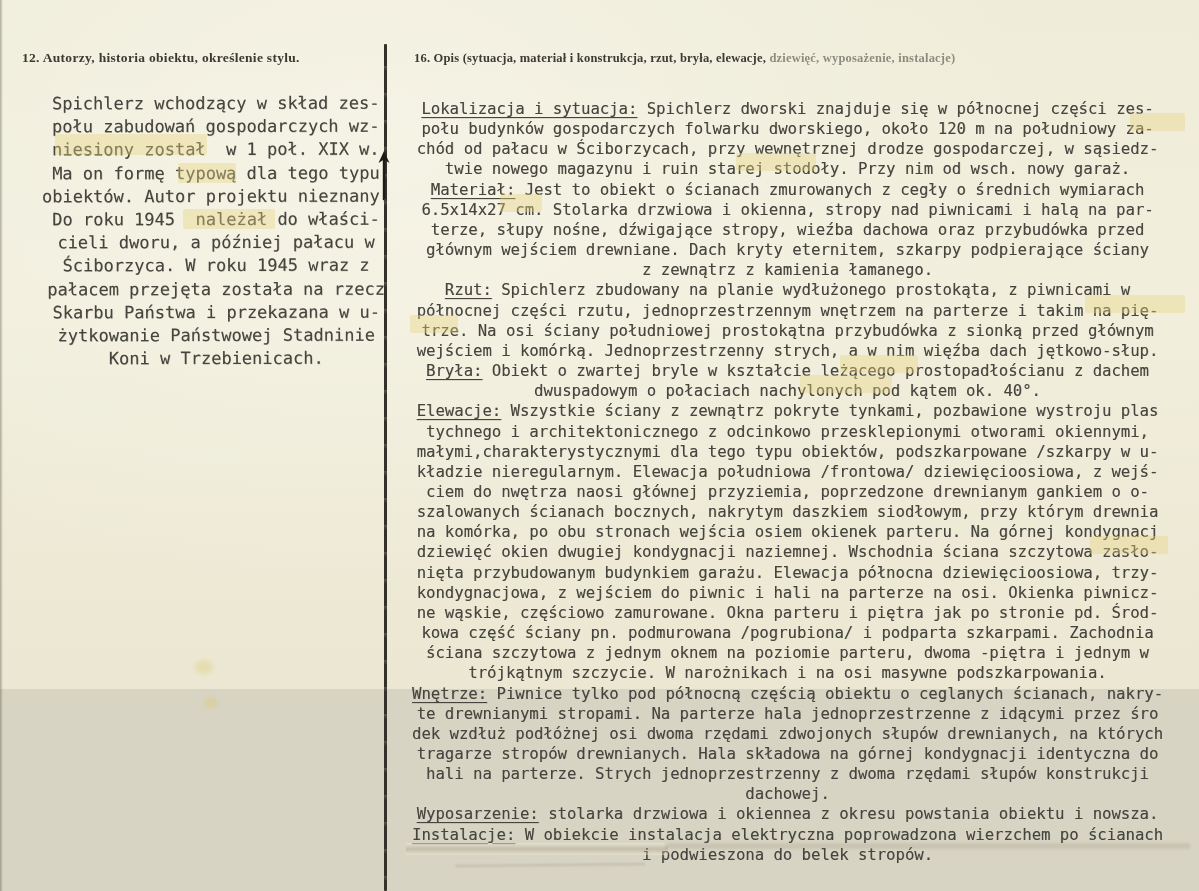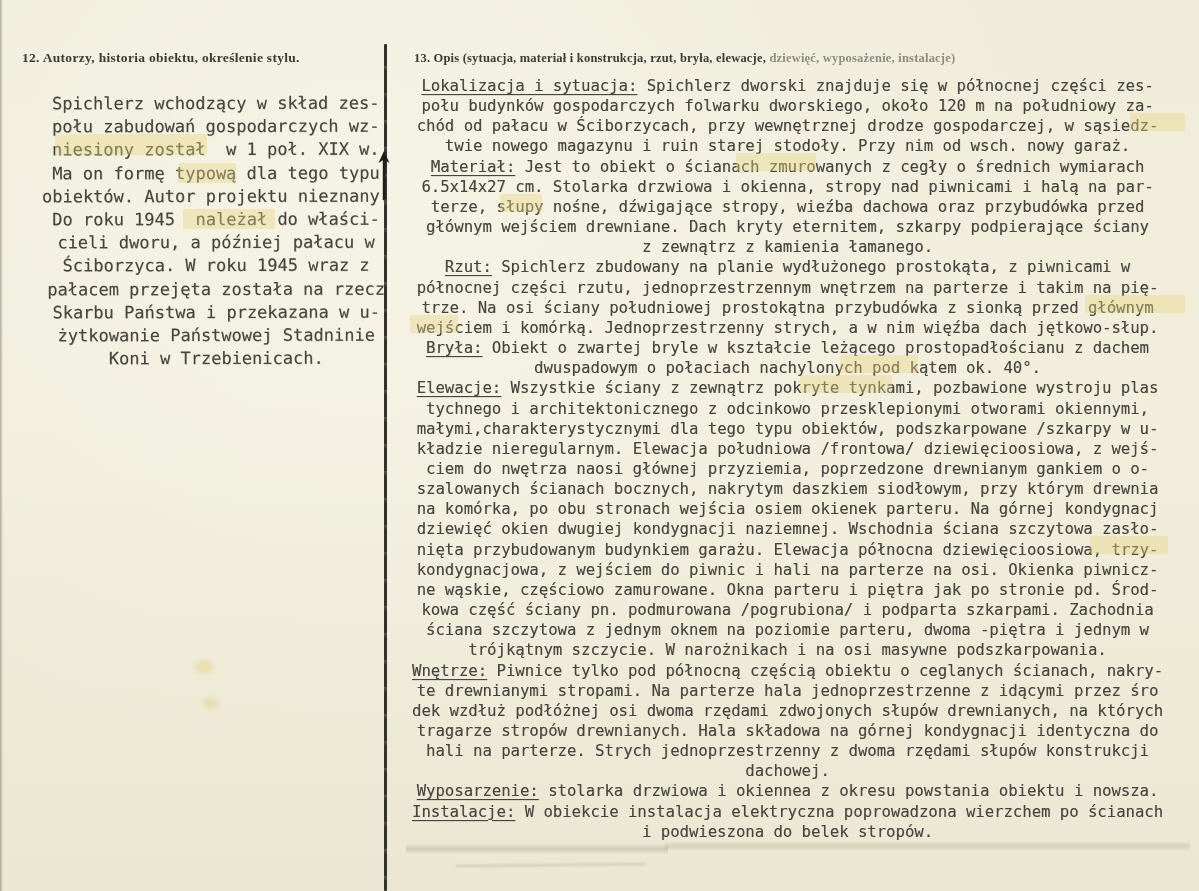--- a/index.html
+++ b/index.html
@@ -1,38 +1,38 @@
 <!DOCTYPE html>
 <html><head>
 <meta charset="utf-8">
 <style>
   html,body{margin:0;padding:0;}
   body{width:1199px;height:891px;overflow:hidden;background:#d8d4c4;}
   .paper{
-    position:relative;width:1199px;height:891px;
+    position:relative;width:1199px;height:689px;
     background:
       radial-gradient(ellipse at 30% 20%, rgba(255,255,250,0.35), rgba(0,0,0,0) 60%),
       linear-gradient(180deg,#efecd9 0%, #f1eedc 45%, #ebe7d2 100%);
     font-family:"DejaVu Sans Mono",monospace;
     color:#45443e;
   }
   .left-edge{position:absolute;left:0;top:0;width:3px;height:891px;background:linear-gradient(90deg,rgba(90,85,70,0.45),rgba(90,85,70,0));}
   .divider{
     position:absolute;left:384px;top:44px;width:3px;height:847px;
     background:repeating-linear-gradient(180deg,#33312a 0px,#33312a 22px,#5a564a 22px,#33312a 27px);
     border-radius:1px;
   }
   .pen-arrow{position:absolute;left:375px;top:150px;width:16px;height:56px;}
   .hdr{position:absolute;font-family:"Liberation Serif",serif;font-weight:bold;color:#3b3a34;white-space:pre;}
   .hdr-left{left:22px;top:50px;font-size:13.5px;letter-spacing:.3px;}
   .hdr-right{left:414px;top:51px;font-size:12.5px;letter-spacing:.2px;}
   .hdr-right .faded{opacity:.55;}
   .col{position:absolute;white-space:pre;text-shadow:.4px .4px .3px rgba(62,60,52,.35);}
   .col-left{left:42px;top:92px;font-size:17px;line-height:23.2px;transform:rotate(-0.12deg);}
-  .col-right{left:412px;top:76px;font-size:15.6px;line-height:20.15px;}
+  .col-right{left:412px;top:99px;font-size:15.6px;line-height:20.15px;}
   .tline{white-space:pre;text-align:center;}
   .sec-label{text-decoration:underline;text-underline-offset:3px;text-decoration-thickness:1.2px;}
   .mark{position:absolute;background:rgba(233,212,130,0.40);border-radius:2px;filter:blur(.6px);pointer-events:none;}
   .spot{position:absolute;background:rgba(222,200,110,0.35);border-radius:50%;filter:blur(2px);pointer-events:none;}
   .smudge{position:absolute;pointer-events:none;}
   .smudge-strong{background:linear-gradient(180deg,rgba(240,237,218,0.55),rgba(150,140,110,0.30),rgba(240,237,218,0.45));filter:blur(.7px);}
   .smudge-faint{background:rgba(140,130,100,0.18);filter:blur(1.2px);}
   .scribble{position:absolute;border-bottom:2px solid rgba(120,110,80,0.25);filter:blur(1px);transform:rotate(-0.6deg);}
 </style>
 </head>
@@ -45,21 +45,21 @@
 
   <div class="pen-arrow">
     <svg width="16" height="56" viewBox="0 0 16 56" xmlns="http://www.w3.org/2000/svg">
       <path d="M9 6 L9 50" stroke="#1d1c18" stroke-width="2.4" fill="none"></path>
       <path d="M9 1 L3.5 13 L9 9.5 L14.5 13 Z" fill="#1d1c18"></path>
     </svg>
   </div>
 
   <div class="hdr hdr-left">12. Autorzy, historia obiektu, określenie stylu.</div>
 
-  <div class="hdr hdr-right"><span>13. Opis (sytuacja, materiał i konstrukcja, rzut, bryła, elewacje, </span><span class="faded">dziewięć, wyposażenie, instalacje)</span></div>
+  <div class="hdr hdr-right"><span>16. Opis (sytuacja, materiał i konstrukcja, rzut, bryła, elewacje, </span><span class="faded">dziewięć, wyposażenie, instalacje)</span></div>
 
   <div class="col col-left"><div class="tline">Spichlerz wchodzący w skład zes-</div><div class="tline">połu zabudowań gospodarczych wz-</div><div class="tline">niesiony został  w 1 poł. XIX w.</div><div class="tline">Ma on formę typową dla tego typu</div><div class="tline">obiektów. Autor projektu nieznany.</div><div class="tline">Do roku 1945  należał do właści-</div><div class="tline">cieli dworu, a później pałacu w</div><div class="tline">Ściborzyca. W roku 1945 wraz z</div><div class="tline">pałacem przejęta została na rzecz</div><div class="tline">Skarbu Państwa i przekazana w u-</div><div class="tline">żytkowanie Państwowej Stadninie</div><div class="tline">Koni w Trzebienicach.</div></div>
   <div class="col col-right"><div class="tline"><span class="sec-label">Lokalizacja i sytuacja:</span> Spichlerz dworski znajduje się w północnej części zes-</div><div class="tline">połu budynków gospodarczych folwarku dworskiego, około 120 m na południowy za-</div><div class="tline">chód od pałacu w Ściborzycach, przy wewnętrznej drodze gospodarczej, w sąsiedz-</div><div class="tline">twie nowego magazynu i ruin starej stodoły. Przy nim od wsch. nowy garaż.</div><div class="tline"><span class="sec-label">Materiał:</span> Jest to obiekt o ścianach zmurowanych z cegły o średnich wymiarach</div><div class="tline">6.5x14x27 cm. Stolarka drzwiowa i okienna, stropy nad piwnicami i halą na par-</div><div class="tline">terze, słupy nośne, dźwigające stropy, wieźba dachowa oraz przybudówka przed</div><div class="tline">głównym wejściem drewniane. Dach kryty eternitem, szkarpy podpierające ściany</div><div class="tline">z zewnątrz z kamienia łamanego.</div><div class="tline"><span class="sec-label">Rzut:</span> Spichlerz zbudowany na planie wydłużonego prostokąta, z piwnicami w</div><div class="tline">północnej części rzutu, jednoprzestrzennym wnętrzem na parterze i takim na pię-</div><div class="tline">trze. Na osi ściany południowej prostokątna przybudówka z sionką przed głównym</div><div class="tline">wejściem i komórką. Jednoprzestrzenny strych, a w nim więźba dach jętkowo-słup.</div><div class="tline"><span class="sec-label">Bryła:</span> Obiekt o zwartej bryle w kształcie leżącego prostopadłościanu z dachem</div><div class="tline">dwuspadowym o połaciach nachylonych pod kątem ok. 40°.</div><div class="tline"><span class="sec-label">Elewacje:</span> Wszystkie ściany z zewnątrz pokryte tynkami, pozbawione wystroju plas</div><div class="tline">tychnego i architektonicznego z odcinkowo przesklepionymi otworami okiennymi,</div><div class="tline">małymi,charakterystycznymi dla tego typu obiektów, podszkarpowane /szkarpy w u-</div><div class="tline">kładzie nieregularnym. Elewacja południowa /frontowa/ dziewięcioosiowa, z wejś-</div><div class="tline">ciem do nwętrza naosi głównej przyziemia, poprzedzone drewnianym gankiem o o-</div><div class="tline">szalowanych ścianach bocznych, nakrytym daszkiem siodłowym, przy którym drewnia</div><div class="tline">na komórka, po obu stronach wejścia osiem okienek parteru. Na górnej kondygnacj</div><div class="tline">dziewięć okien dwugiej kondygnacji naziemnej. Wschodnia ściana szczytowa zasło-</div><div class="tline">nięta przybudowanym budynkiem garażu. Elewacja północna dziewięcioosiowa, trzy-</div><div class="tline">kondygnacjowa, z wejściem do piwnic i hali na parterze na osi. Okienka piwnicz-</div><div class="tline">ne wąskie, częściowo zamurowane. Okna parteru i piętra jak po stronie pd. Środ-</div><div class="tline">kowa część ściany pn. podmurowana /pogrubiona/ i podparta szkarpami. Zachodnia</div><div class="tline">ściana szczytowa z jednym oknem na poziomie parteru, dwoma -piętra i jednym w</div><div class="tline">trójkątnym szczycie. W narożnikach i na osi masywne podszkarpowania.</div><div class="tline"><span class="sec-label">Wnętrze:</span> Piwnice tylko pod północną częścią obiektu o ceglanych ścianach, nakry-</div><div class="tline">te drewnianymi stropami. Na parterze hala jednoprzestrzenne z idącymi przez śro</div><div class="tline">dek wzdłuż podłóżnej osi dwoma rzędami zdwojonych słupów drewnianych, na których</div><div class="tline">tragarze stropów drewnianych. Hala składowa na górnej kondygnacji identyczna do</div><div class="tline">hali na parterze. Strych jednoprzestrzenny z dwoma rzędami słupów konstrukcji</div><div class="tline">dachowej.</div><div class="tline"><span class="sec-label">Wyposarzenie:</span> stolarka drzwiowa i okiennea z okresu powstania obiektu i nowsza.</div><div class="tline"><span class="sec-label">Instalacje:</span> W obiekcie instalacja elektryczna poprowadzona wierzchem po ścianach</div><div class="tline">i podwieszona do belek stropów.</div></div>
 
   <div class="mark" style="left:55px;top:134px;width:152px;height:21px;"></div>
   <div class="mark" style="left:178px;top:163px;width:58px;height:20px;"></div>
   <div class="mark" style="left:183px;top:209px;width:92px;height:20px;"></div>
   <div class="mark" style="left:1130px;top:113px;width:55px;height:18px;"></div>
   <div class="mark" style="left:736px;top:153px;width:80px;height:18px;"></div>
   <div class="mark" style="left:500px;top:194px;width:42px;height:18px;"></div>

